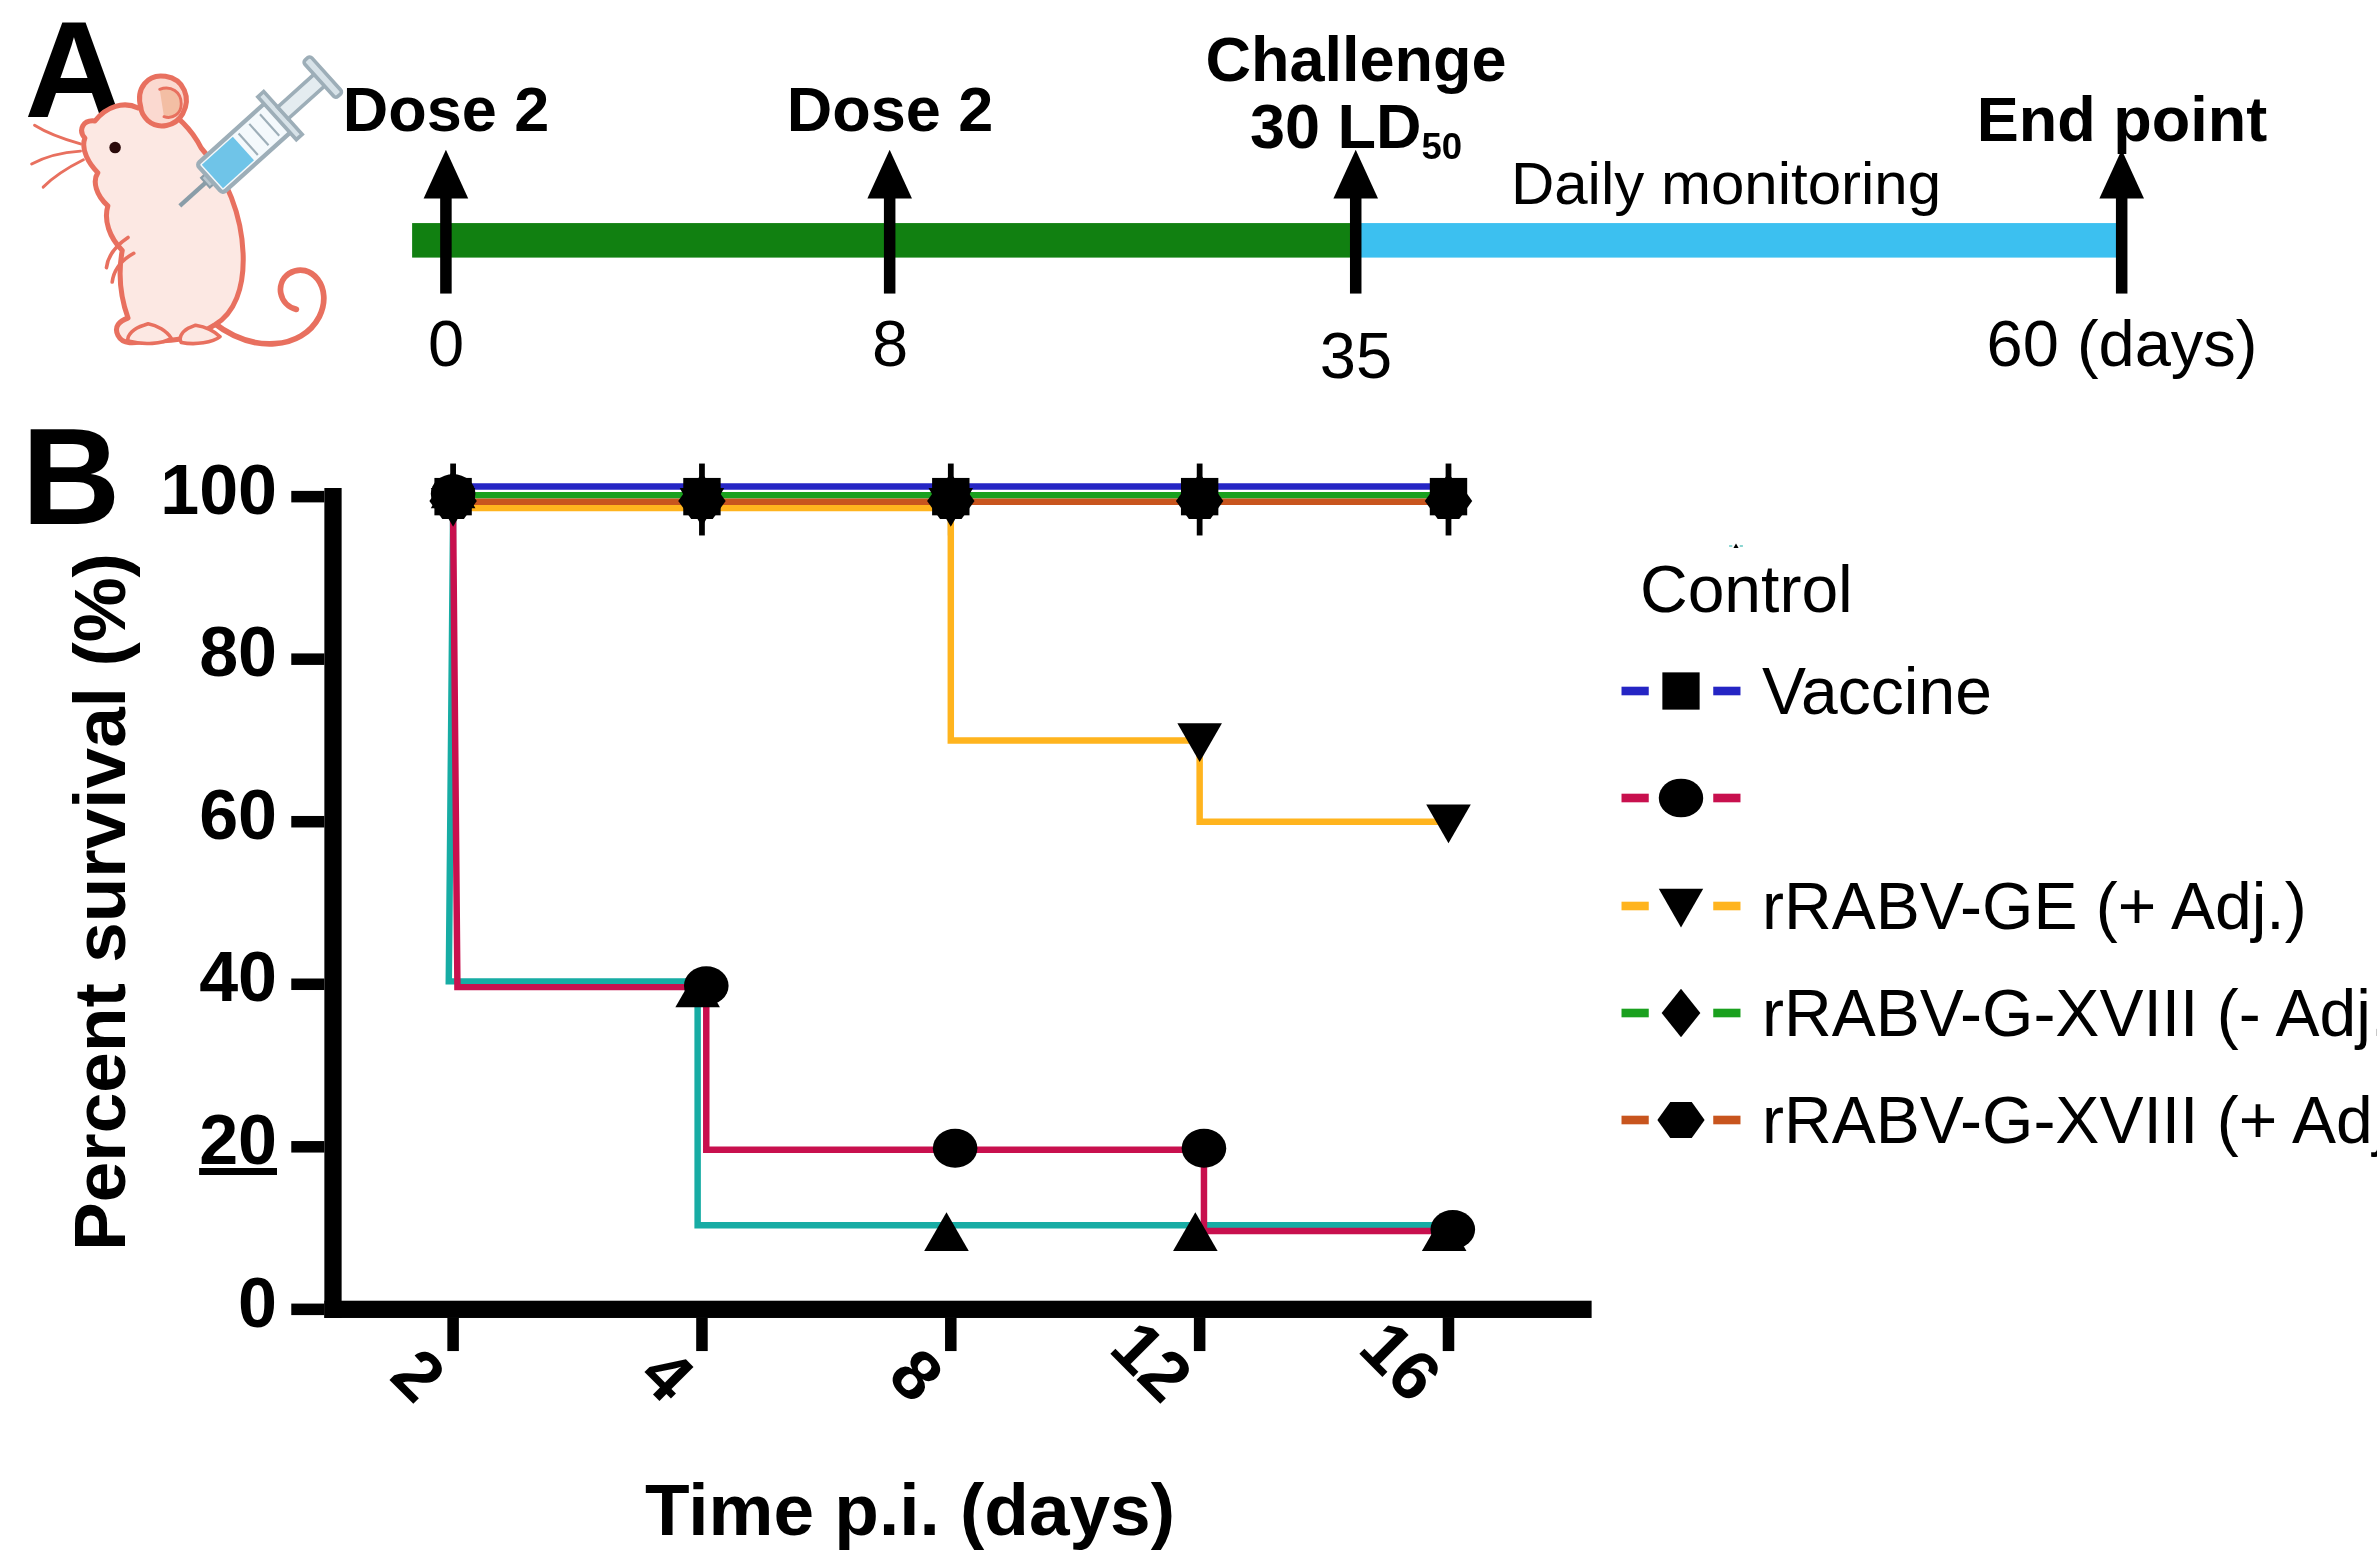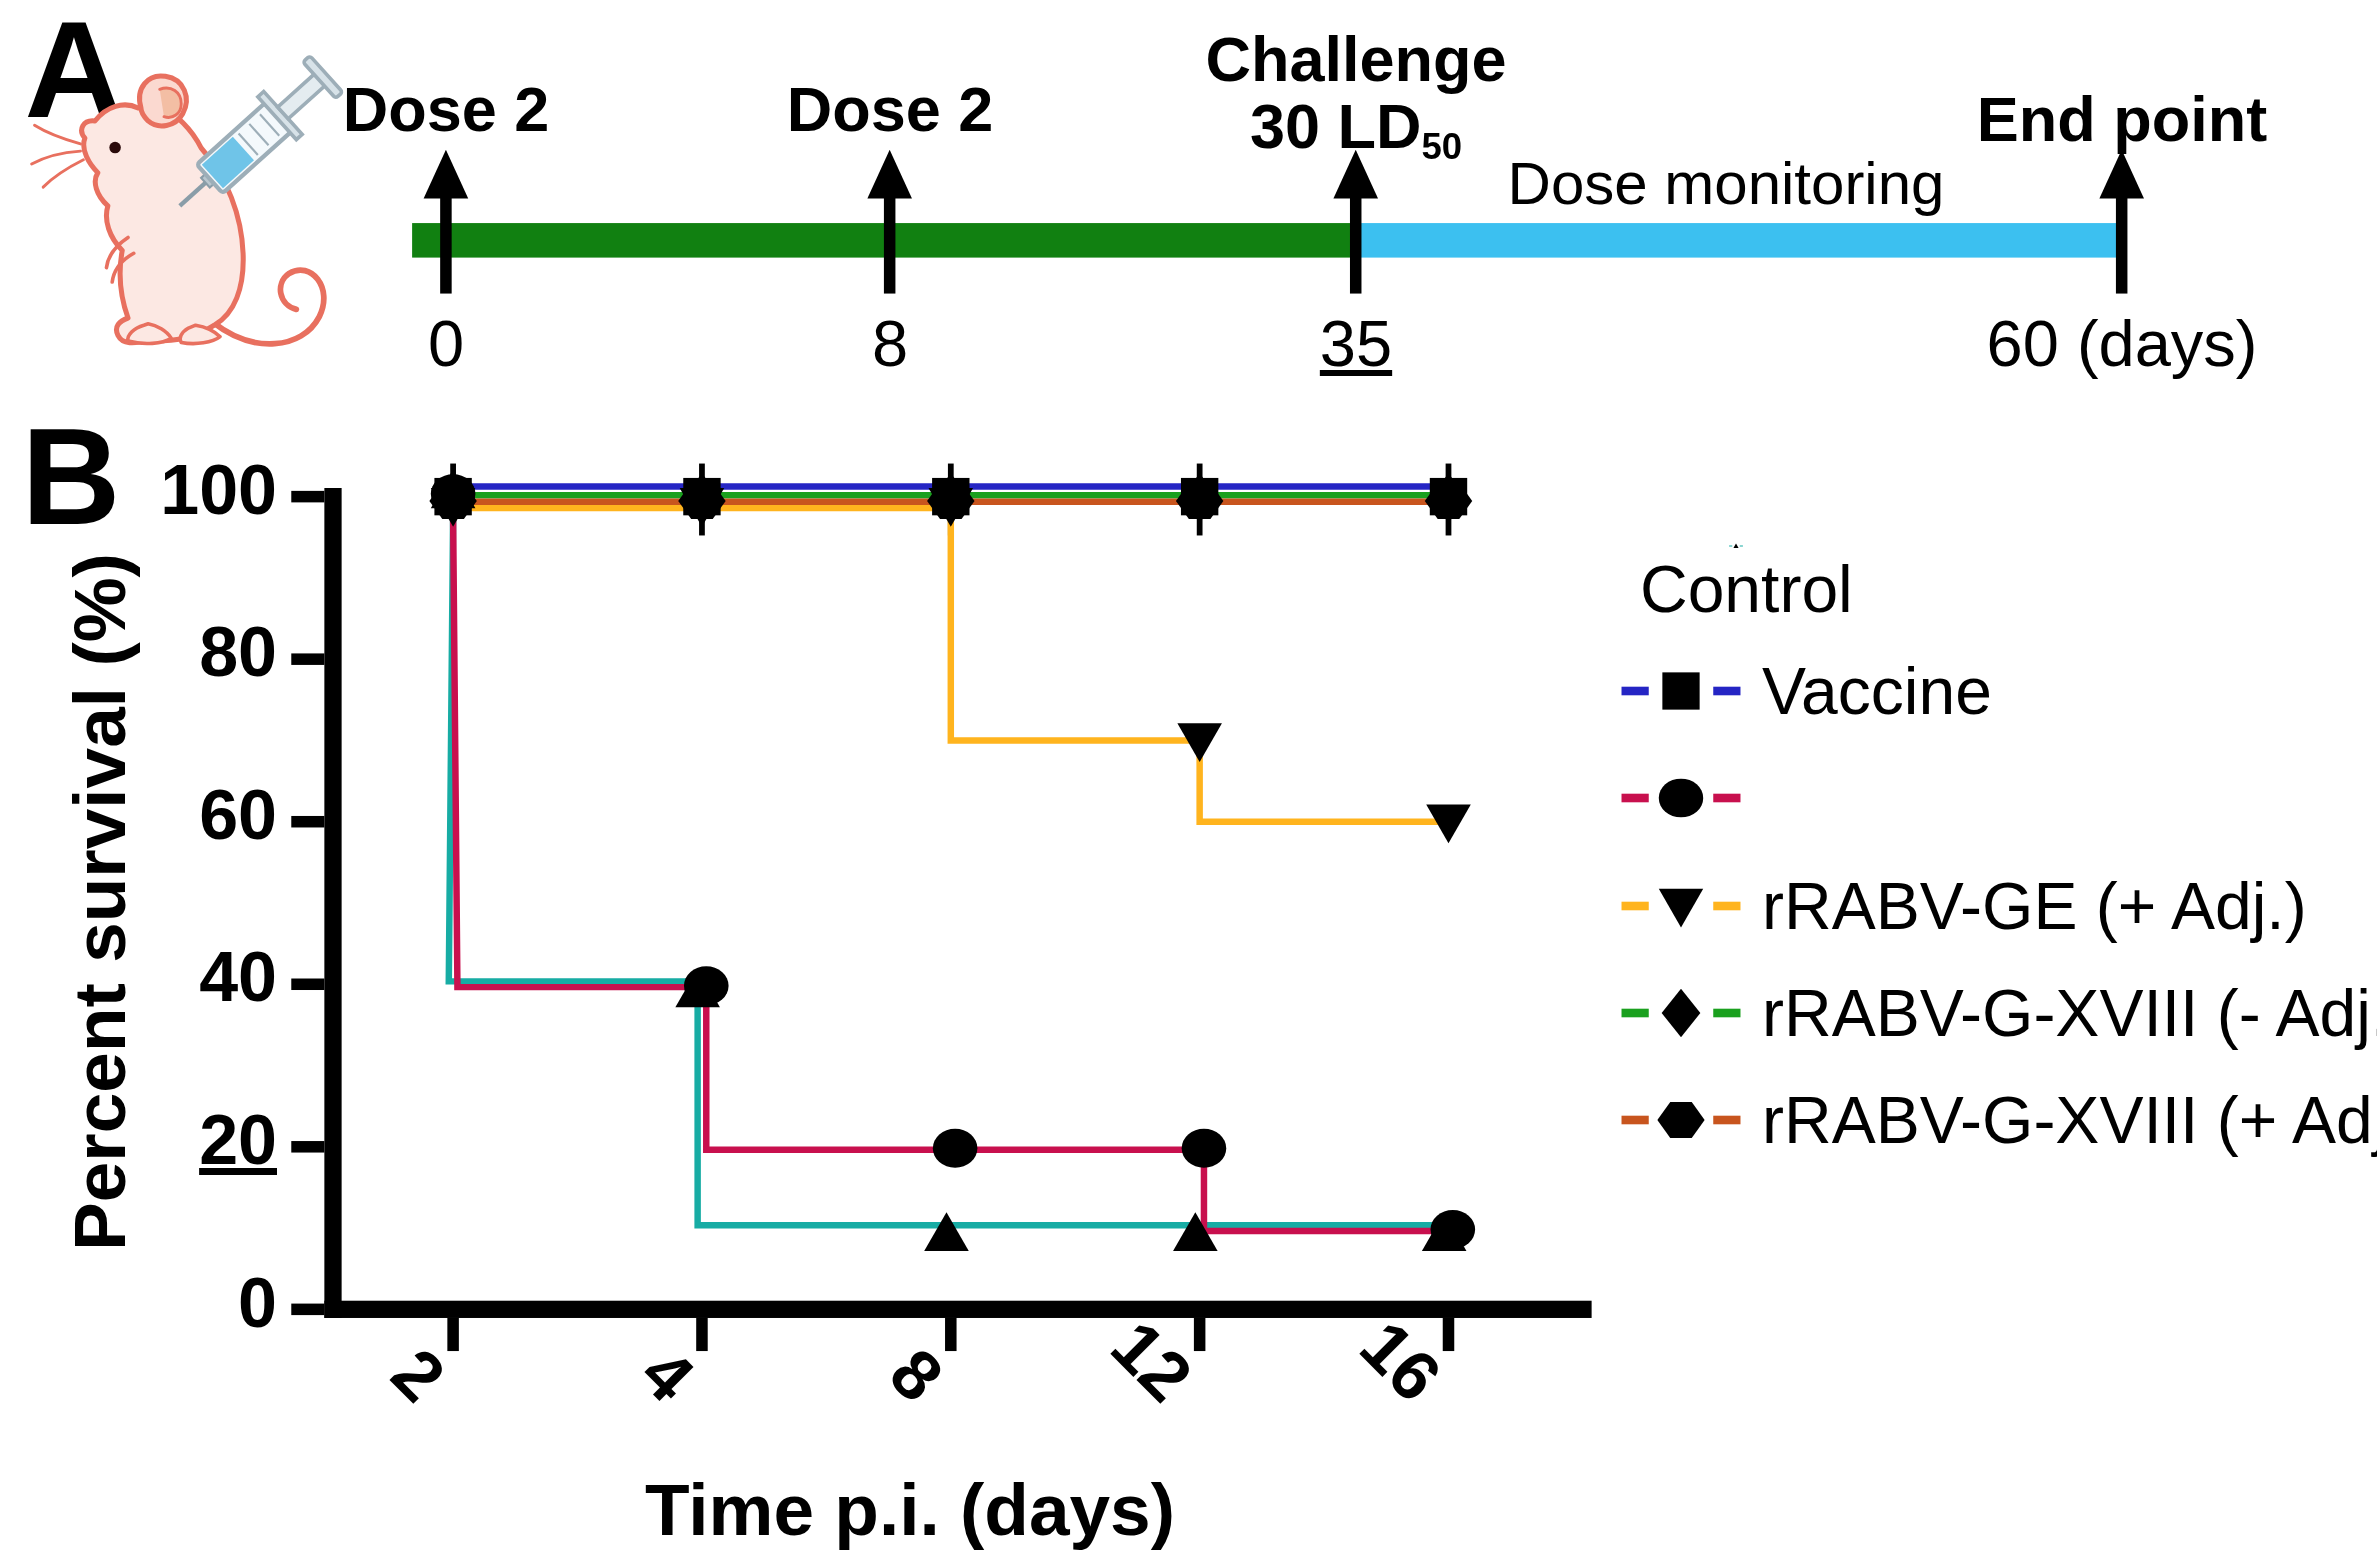--- a/index.html
+++ b/index.html
@@ -99,26 +99,26 @@
         <rect x="261" y="-34" width="13" height="68" rx="4" fill="#D7E2E8" stroke="#9DAEB8" stroke-width="5"></rect>
       </g>
     </svg>
 
     <div class="ctr evt-label" style="left:446px;top:75px;">Dose 2</div>
     <div class="ctr evt-label" style="left:890px;top:75px;">Dose 2</div>
     <div class="ctr evt-label" style="left:1356px;top:24.5px;">Challenge</div>
     <div class="ctr evt-label" style="left:1356px;top:92px;">
       <span>30 LD</span><sub class="ld">50</sub>
     </div>
-    <div class="ctr monitor" style="left:1726px;top:154px;">Dose monitoring</div>
+    <div class="ctr monitor" style="left:1726px;top:154px;">Daily monitoring</div>
     <div class="ctr evt-label" style="left:2122px;top:85px;">End point</div>
 
     <div class="ctr evt-day" style="left:446px;top:311px;">0</div>
     <div class="ctr evt-day" style="left:890px;top:311px;">8</div>
-    <div class="ctr evt-day" style="left:1356px;top:311px;text-decoration:underline;">35</div>
+    <div class="ctr evt-day" style="left:1356px;top:323px;">35</div>
     <div class="ctr evt-day" style="left:2122px;top:311px;">60 (days)</div>
   </div>
 
   <div class="abs" style="left:0;top:388px;width:2377px;height:1171px;">
     <div class="panel-label" style="left:21.6px;top:20px;">B</div>
   </div>
 
   <svg id="plot" width="2377" height="1560" viewBox="0 0 3305 2168">
       <rect x="451" y="678" width="24" height="1154" fill="#000"></rect>
       <rect x="451" y="1808" width="1762" height="24" fill="#000"></rect>

